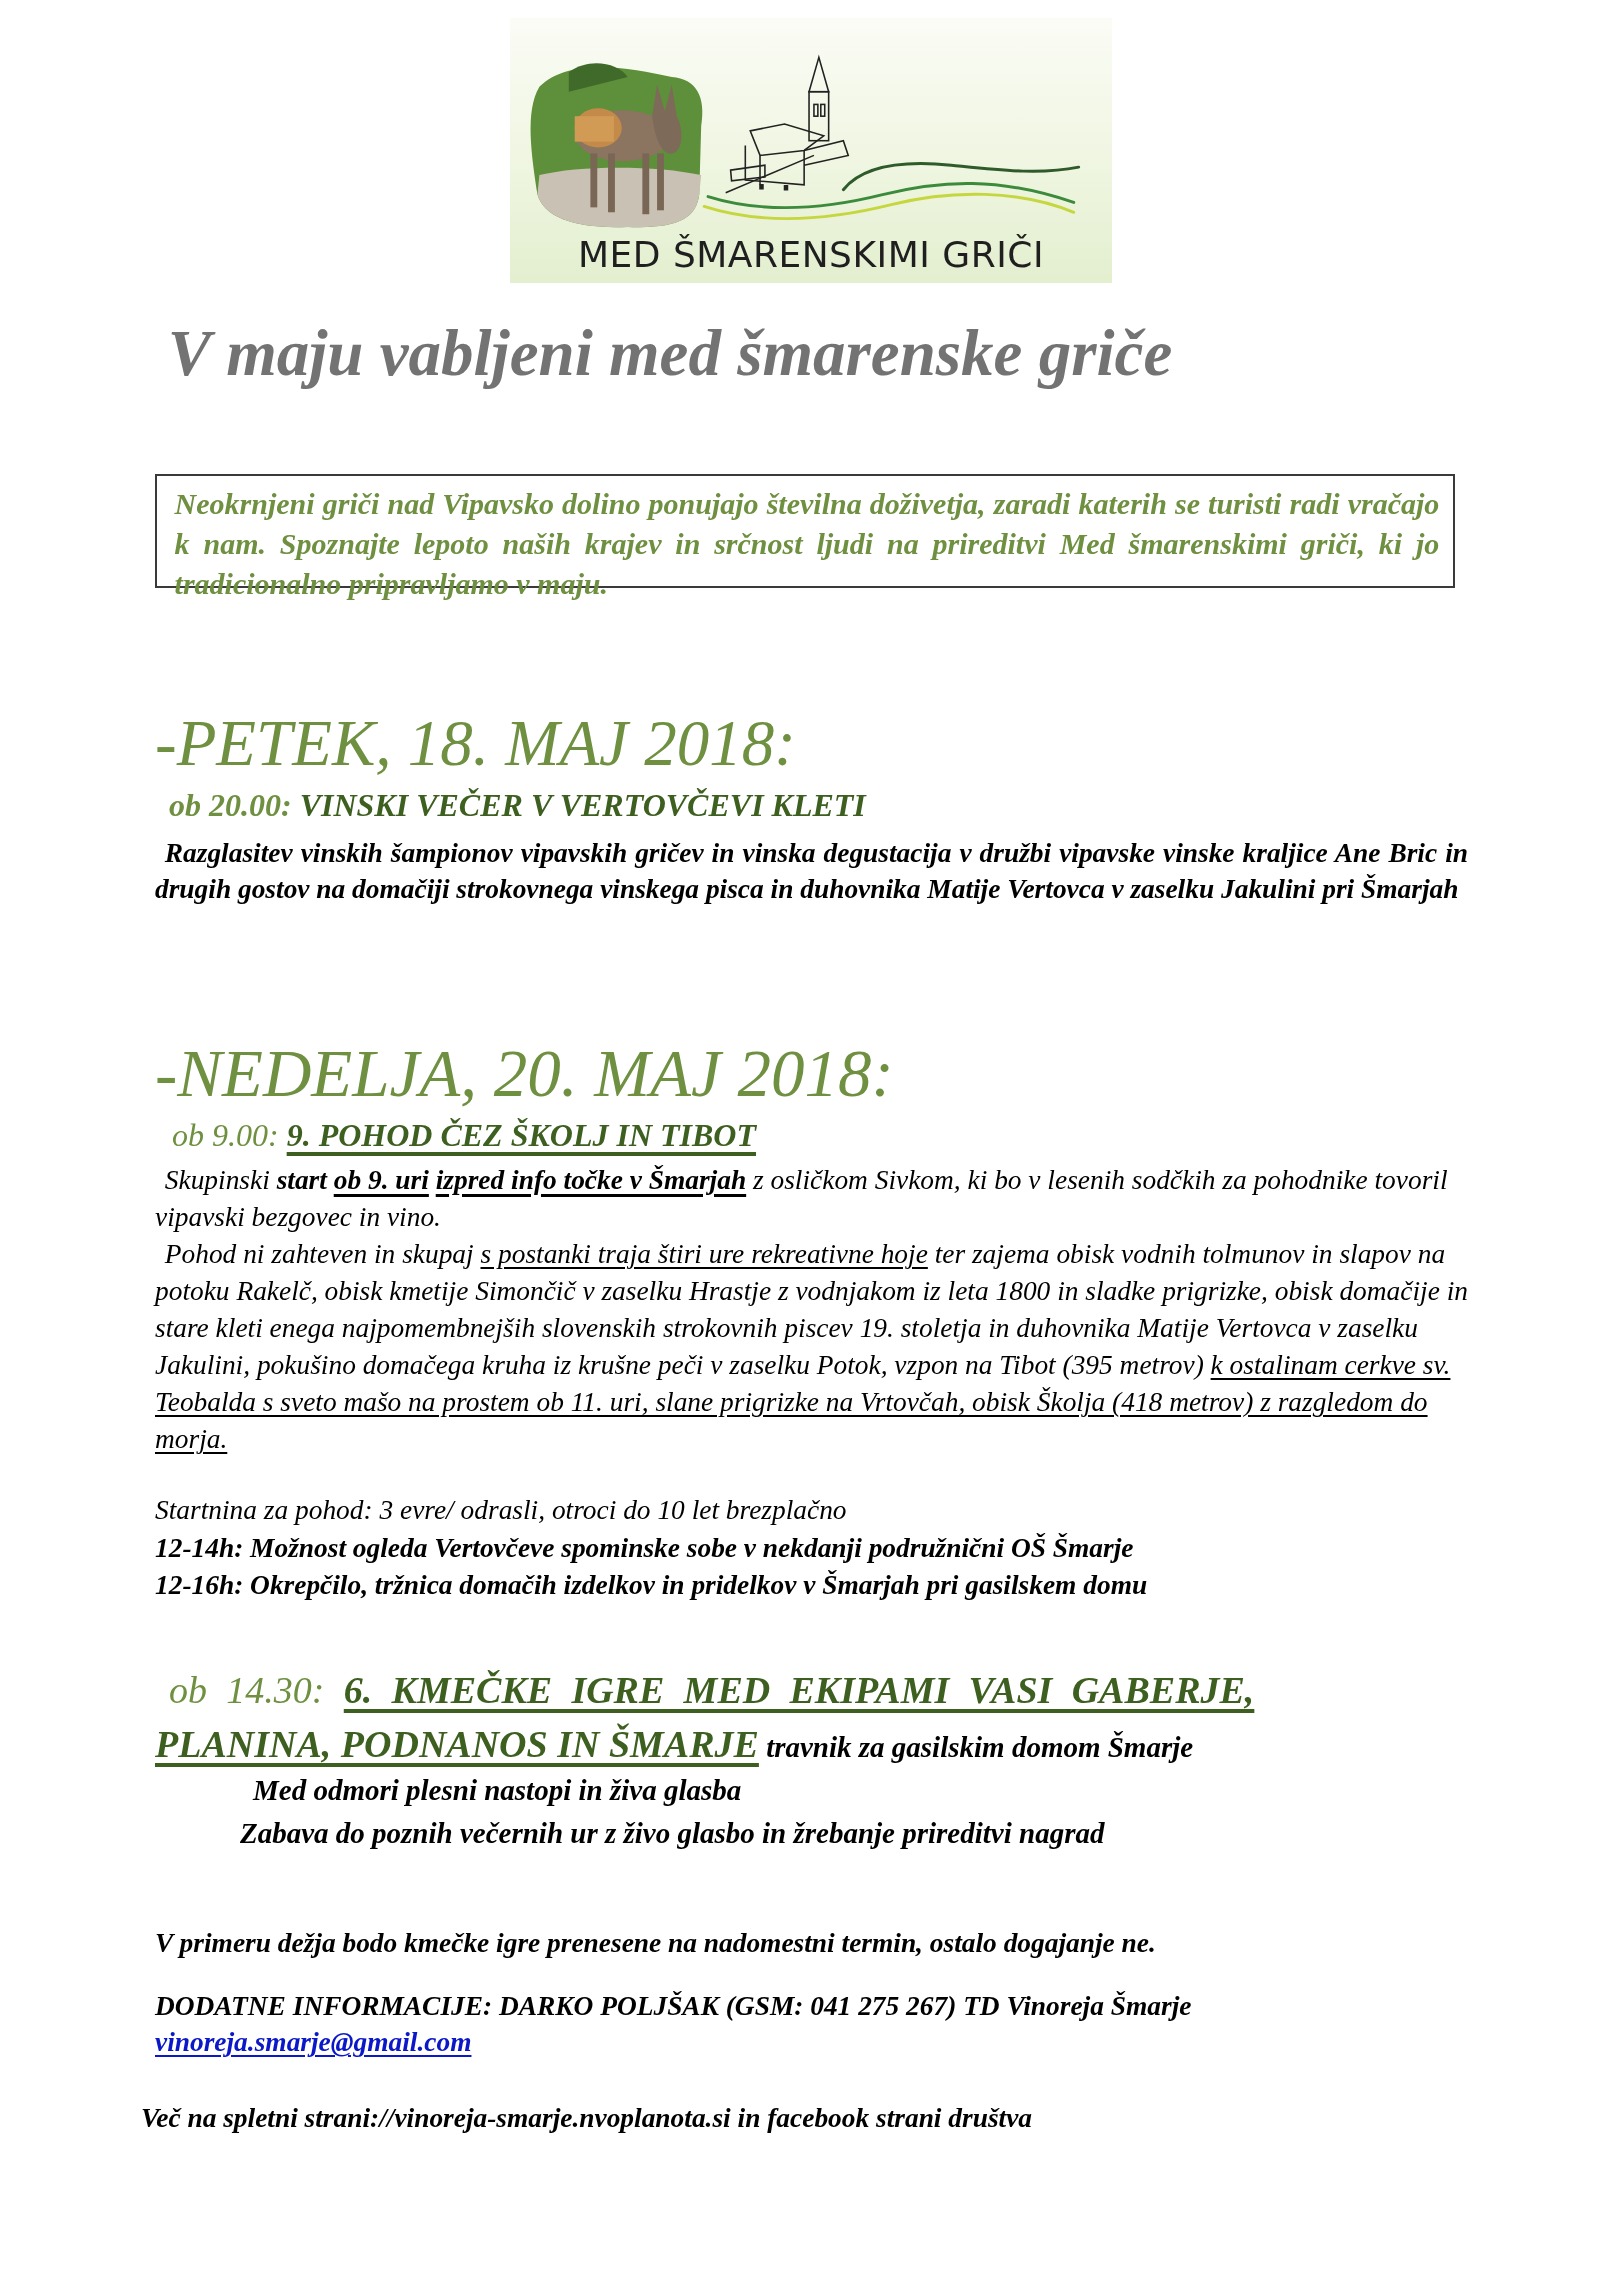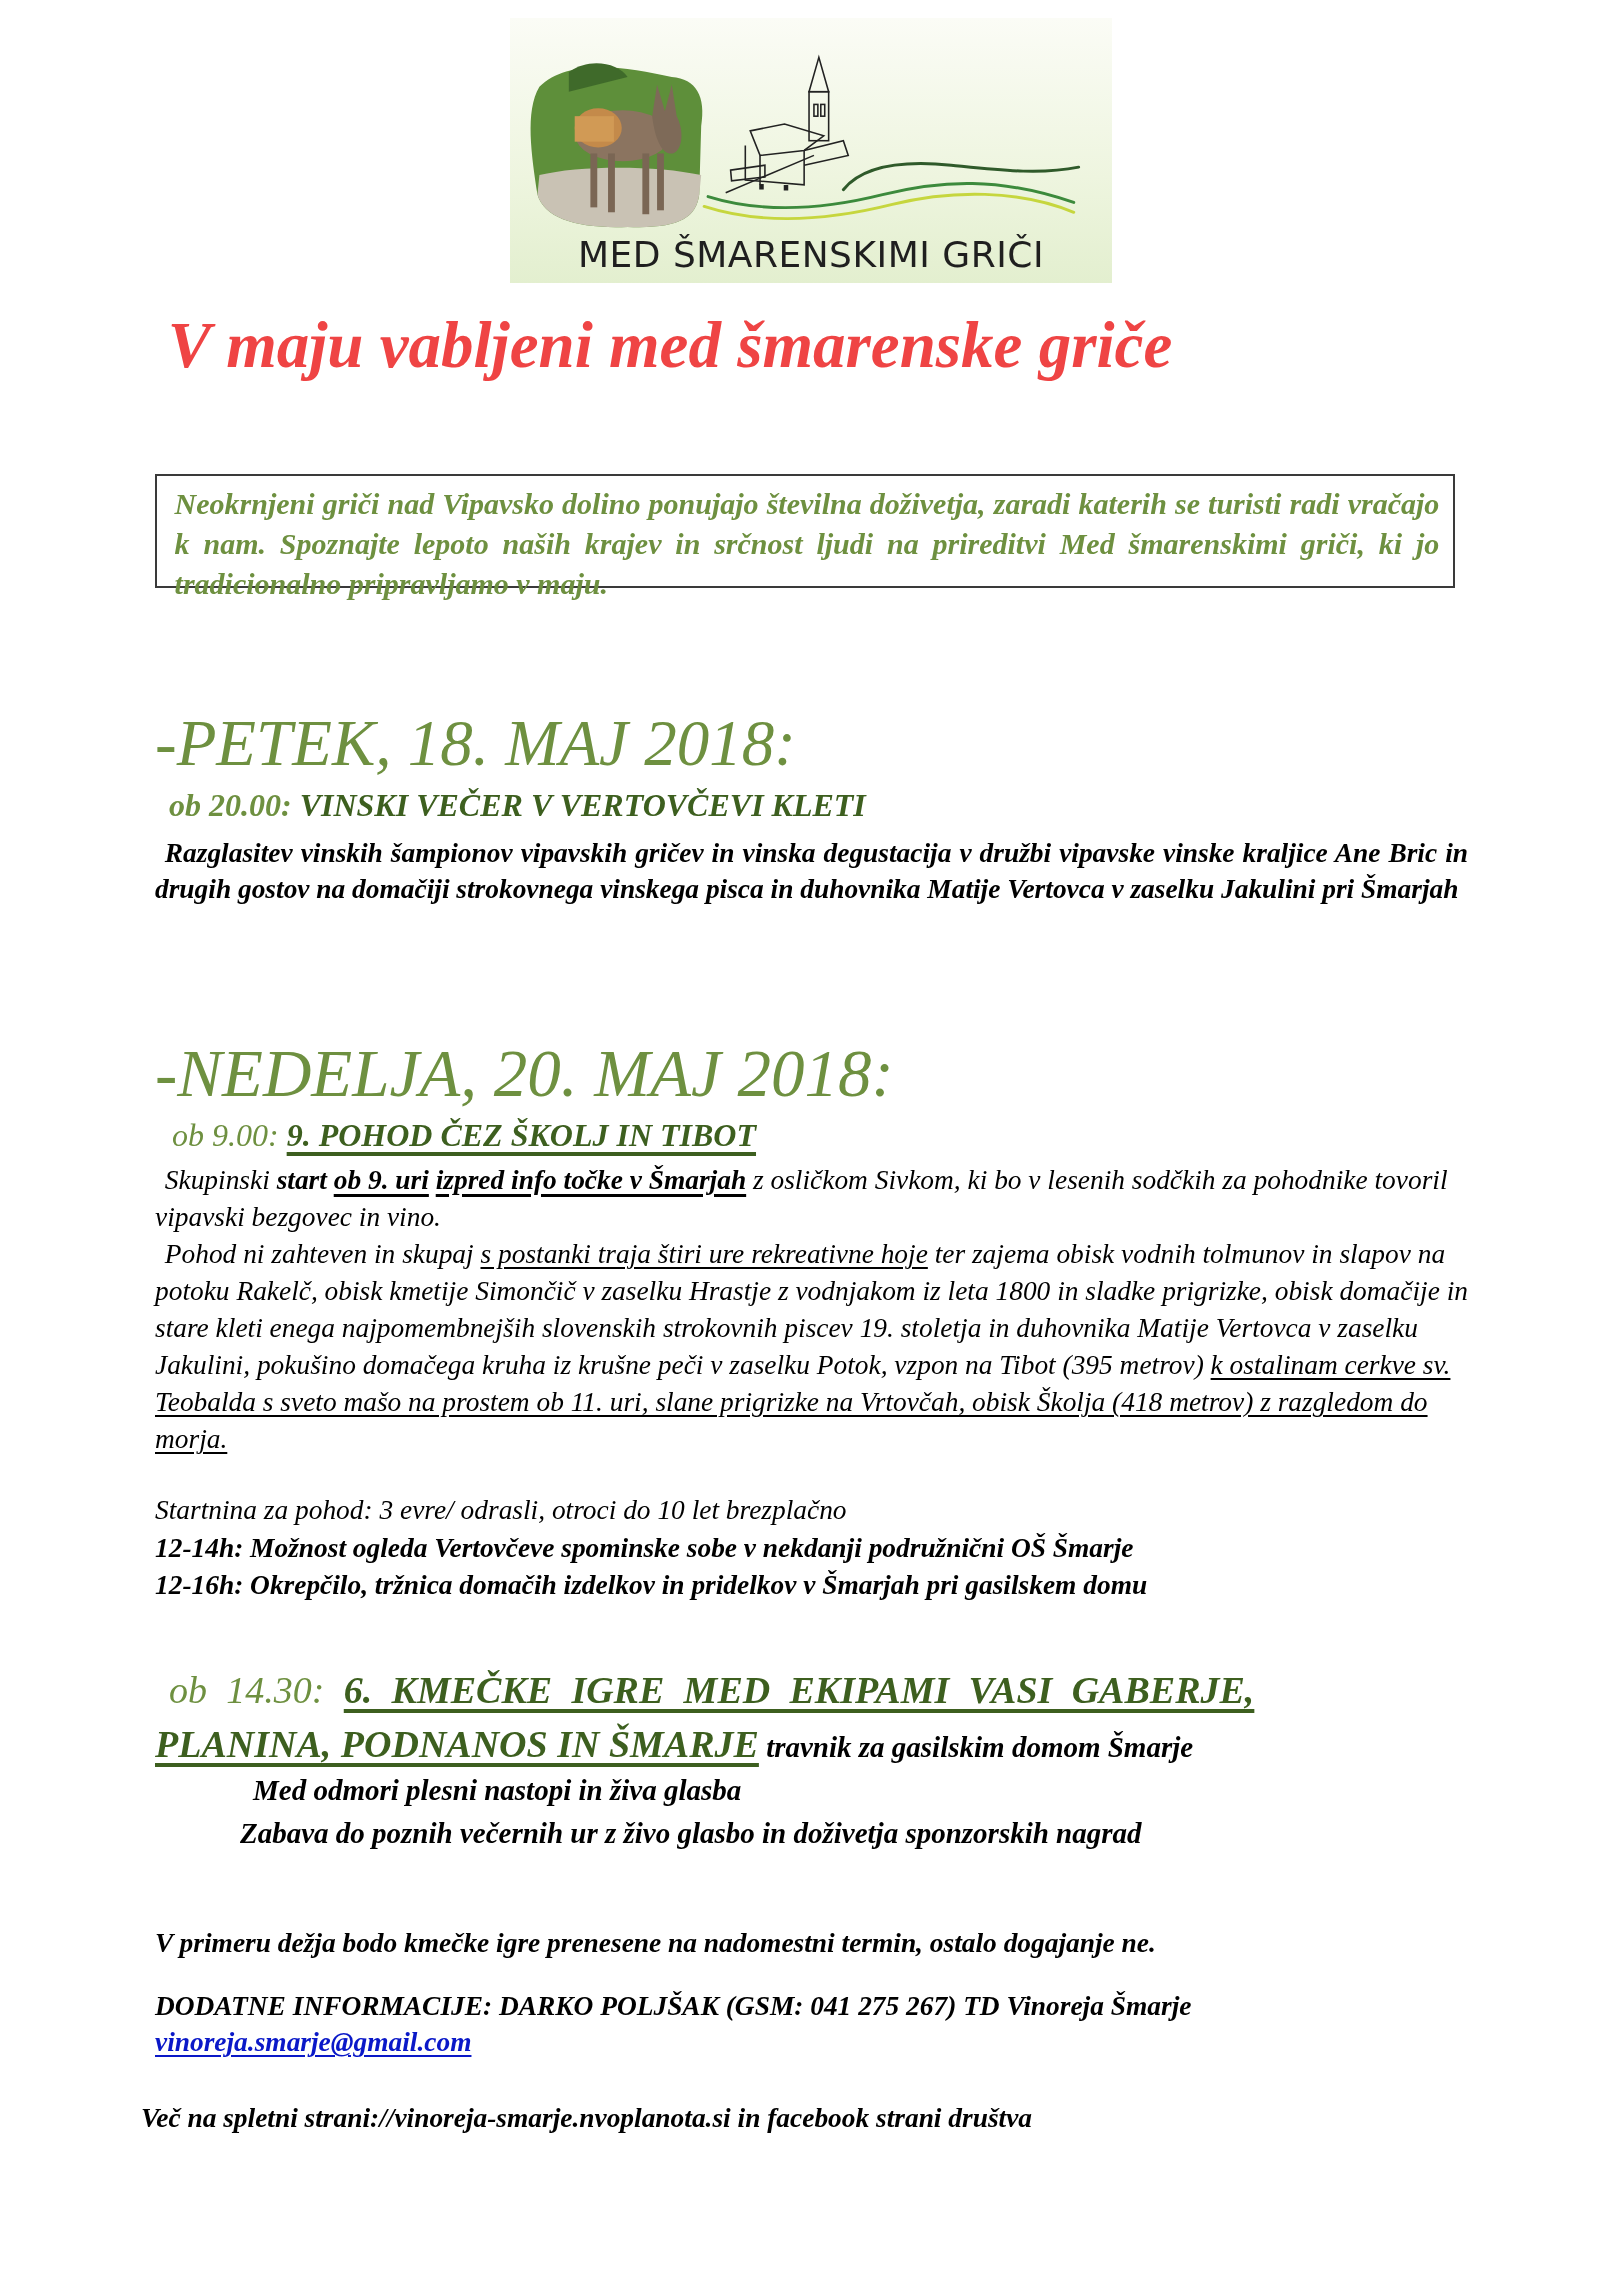--- a/index.html
+++ b/index.html
@@ -16,23 +16,23 @@
     overflow: hidden;
   }
   #logo svg { position: absolute; left: 0; top: 0; }
   #logo-text {
     position: absolute; left: 0; right: 0; top: 216px; text-align: center;
     font-family: "DejaVu Sans", sans-serif; font-size: 36px; letter-spacing: 0.5px;
     color: #1f1f1f;
   }
   
   #title {
-    left: 0; width: 1340px; top: 308px; text-align: center;
+    left: 0; width: 1340px; top: 316px; text-align: center;
     font-style: italic; font-weight: bold; font-size: 65px;
-    color: #ef4444; white-space: nowrap;
+    color: #737373; white-space: nowrap;
   }
   
   #intro {
     left: 155px; top: 474px; width: 1300px; height: 114px;
     border: 2px solid #3a3a3a; box-sizing: border-box;
     padding: 7.8px 13.7px 0 17.6px;
     font-style: italic; font-weight: bold; font-size: 30px; line-height: 40px;
     color: #6e9040; text-align: justify;
   }
   .daybig {
@@ -131,19 +131,19 @@
 <div class="abs body-bi nowrap" style="left:155px; top:1530px;">12-14h: Možnost ogleda Vertovčeve spominske sobe v nekdanji podružnični OŠ Šmarje</div>
 <div class="abs body-bi nowrap" style="left:155px; top:1567px;">12-16h: Okrepčilo, tržnica domačih izdelkov in pridelkov v Šmarjah pri gasilskem domu</div>
 
 <div class="abs timehead" style="left:169px; top:1666px; line-height:49px; word-spacing:9.8px; font-size:38px;">
   <span class="time">ob 14.30: </span><span class="event ul-green">6. KMEČKE IGRE MED EKIPAMI VASI GABERJE,</span>
 </div>
 <div class="abs timehead" style="left:155px; top:1720px; line-height:49px; font-size:38px;">
   <span class="event ul-green">PLANINA, PODNANOS IN ŠMARJE</span><span class="body-bi" style="color:#000; font-size:29px;"> travnik za gasilskim domom Šmarje</span>
 </div>
 <div class="abs body-bi nowrap" style="left:253px; top:1772px; font-size:29px;">Med odmori plesni nastopi in živa glasba</div>
-<div class="abs body-bi nowrap" style="left:240px; top:1815px; font-size:29px;">Zabava do poznih večernih ur z živo glasbo in doživetja sponzorskih nagrad</div>
+<div class="abs body-bi nowrap" style="left:240px; top:1815px; font-size:29px;">Zabava do poznih večernih ur z živo glasbo in žrebanje prireditvi nagrad</div>
 
 <div class="abs body-bi nowrap" style="left:155px; top:1909px;margin-top:16px;">V primeru dežja bodo kmečke igre prenesene na nadomestni termin, ostalo dogajanje ne.</div>
 <div class="abs body-bi nowrap" style="left:155px; top:1988px;">DODATNE INFORMACIJE: DARKO POLJŠAK (GSM: 041 275  267) TD Vinoreja Šmarje</div>
 <a class="abs body-bi nowrap link" style="left:155px; top:2024px;">vinoreja.smarje@gmail.com</a>
 <div class="abs body-bi nowrap" style="left:141px; top:2100px;">Več na spletni strani://vinoreja-smarje.nvoplanota.si in facebook strani društva</div>
 
 
 </body></html>

